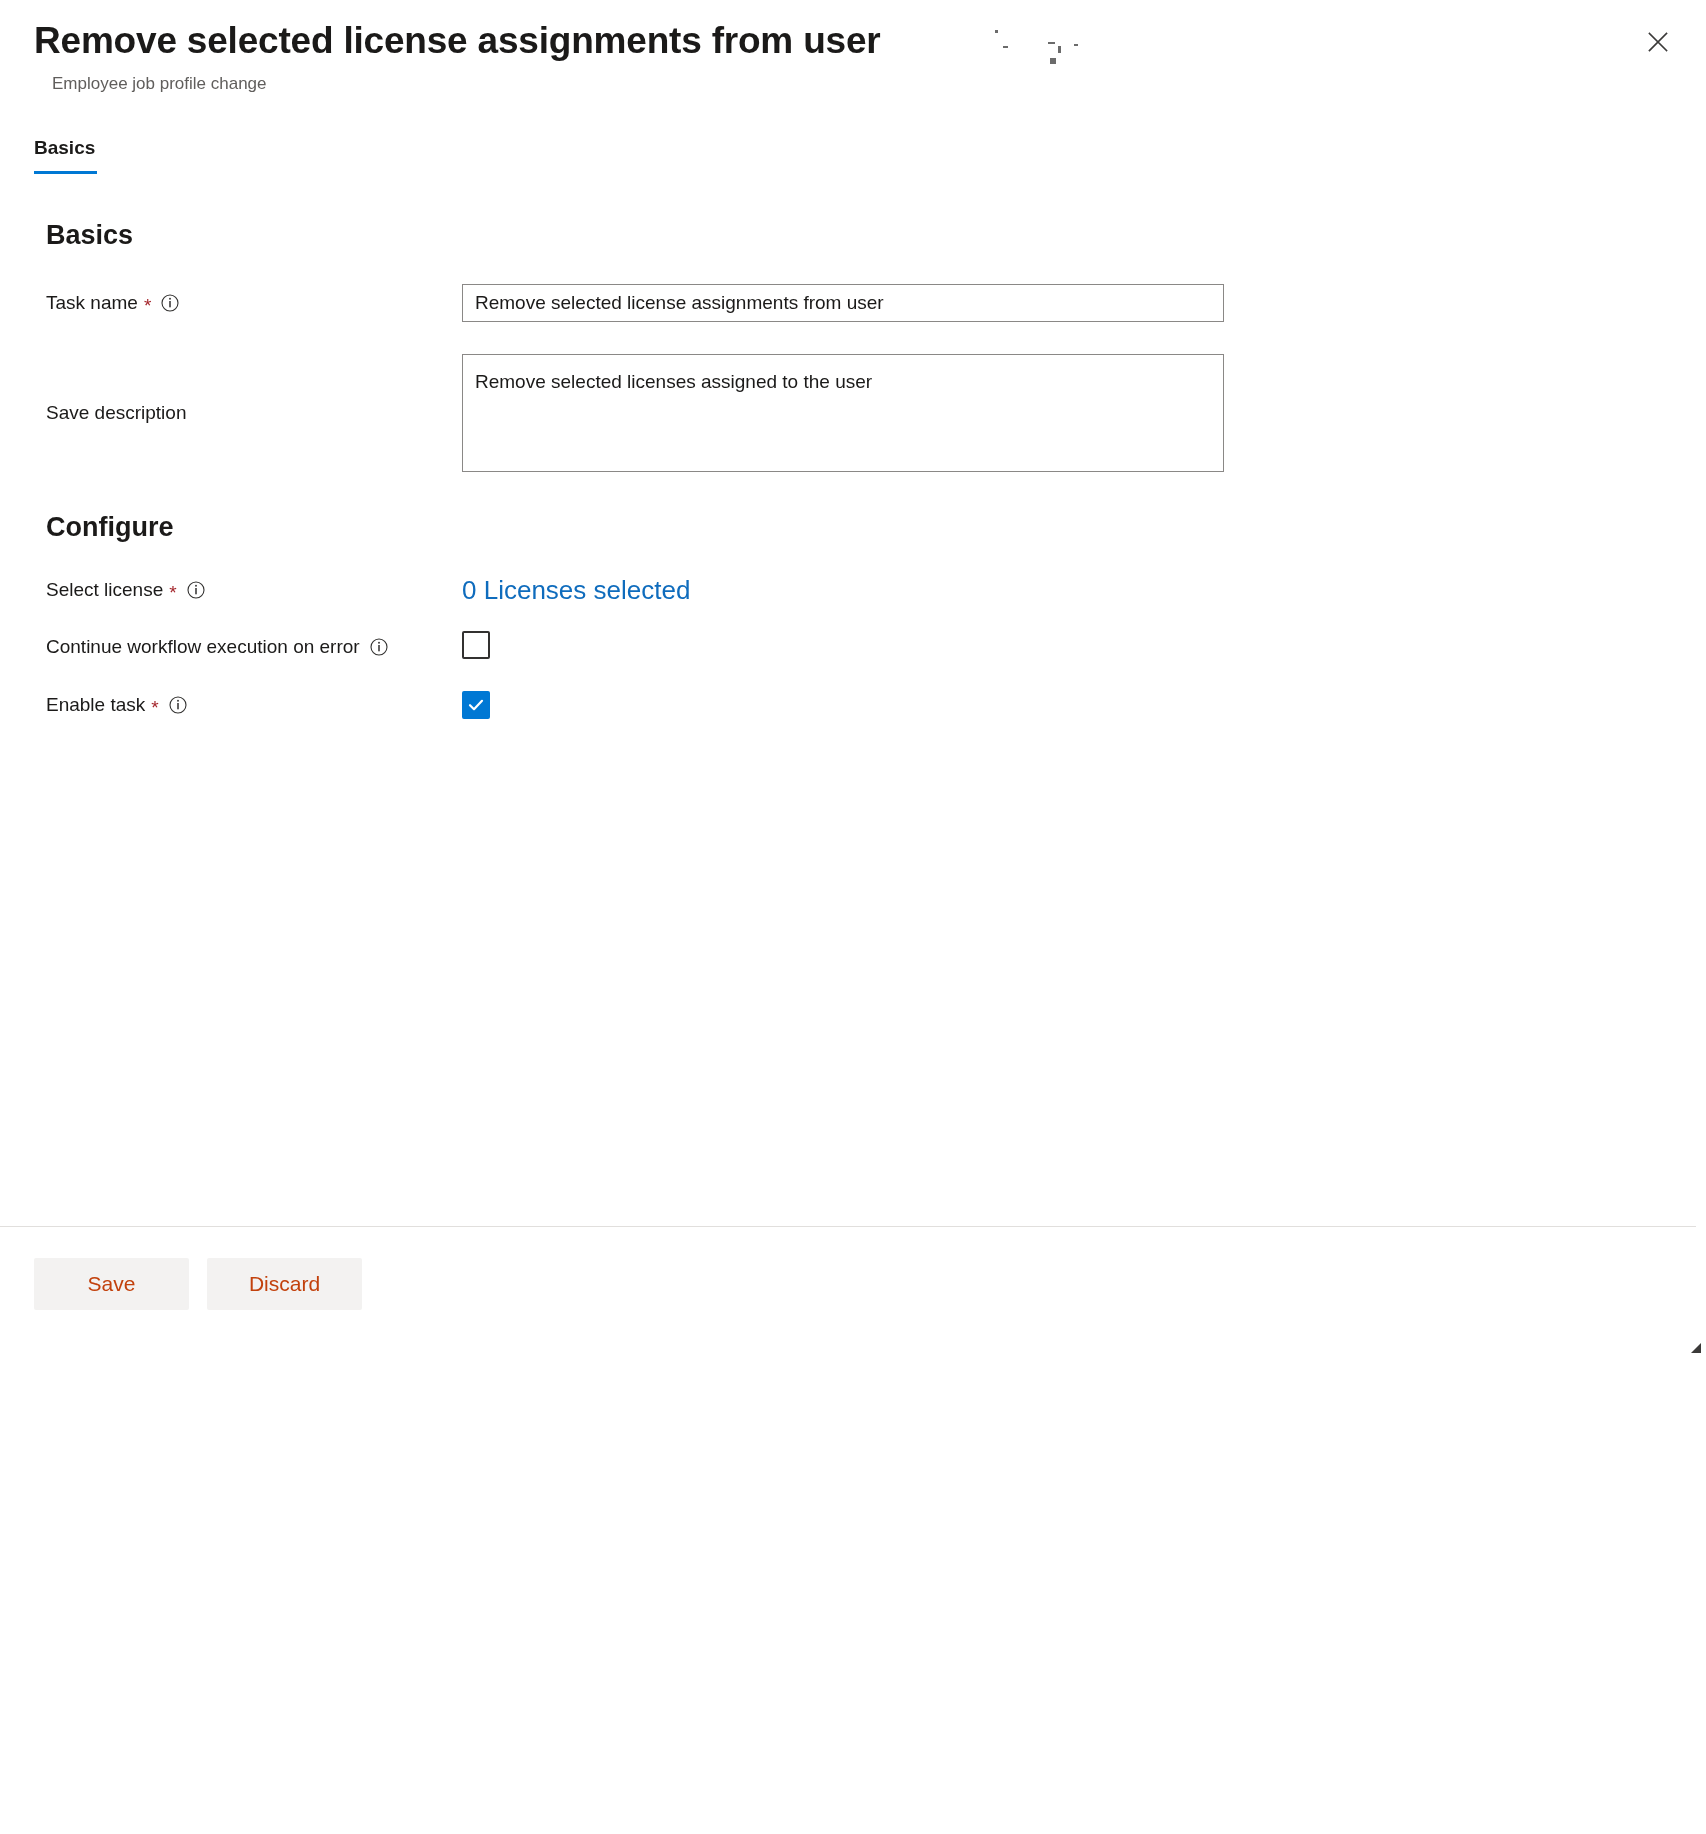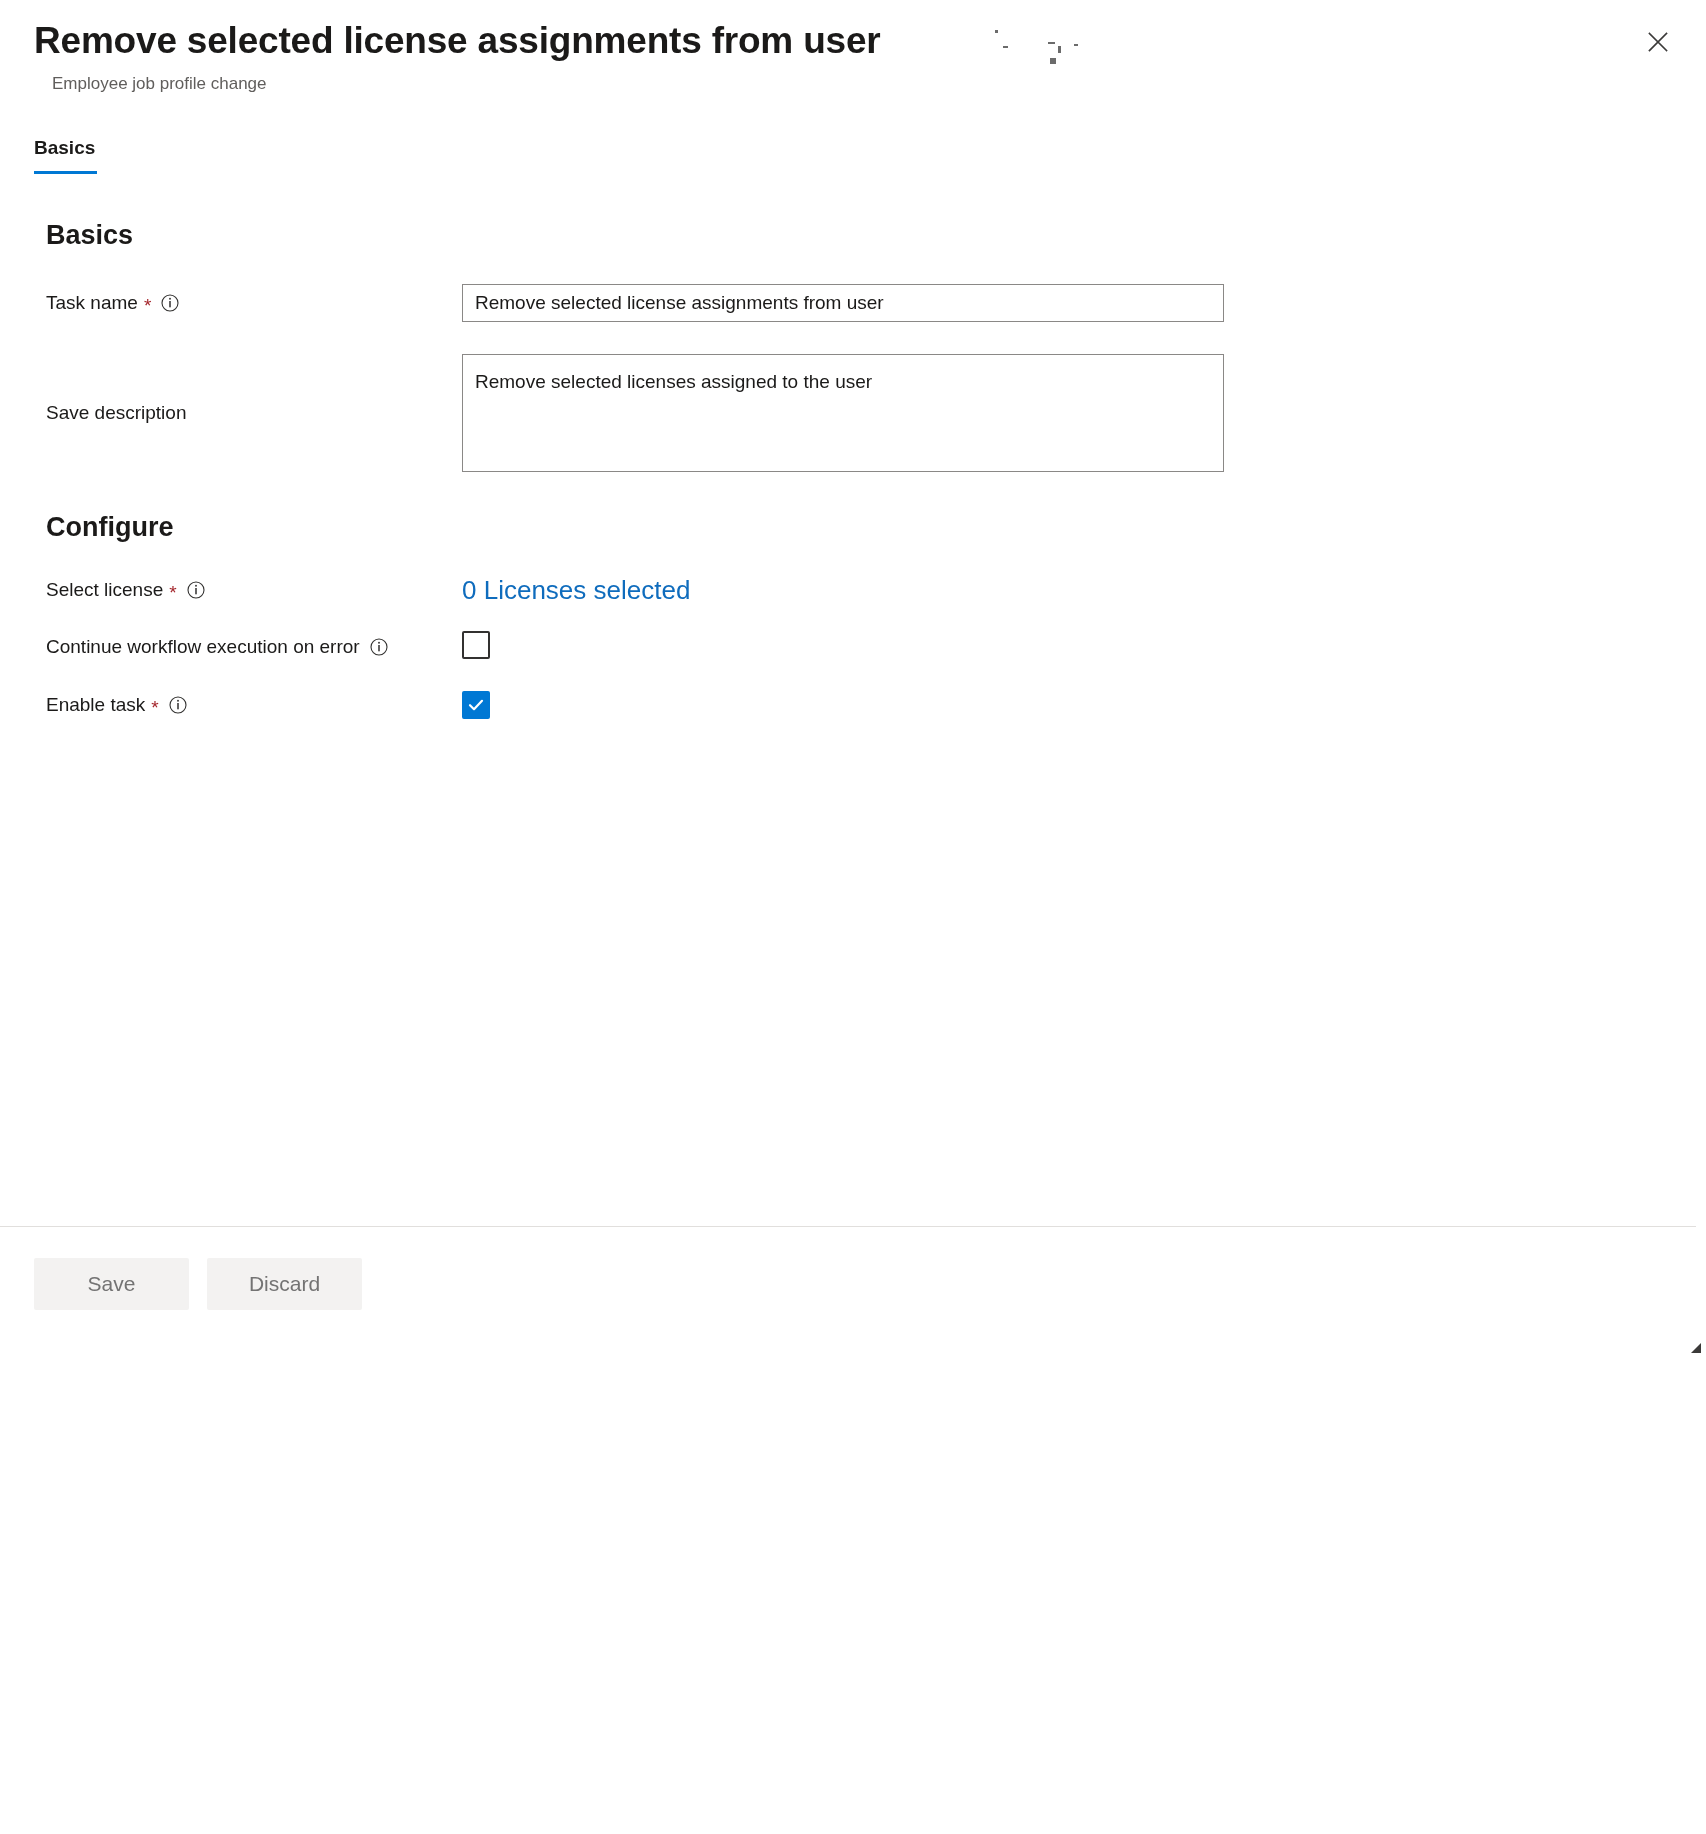--- a/index.html
+++ b/index.html
@@ -248,21 +248,21 @@
     width: 1696px;
     height: 1px;
     background: #e1dfdd;
   }
   .footer-buttons { display: flex; gap: 18px; }
   .action-button {
     min-width: 155px;
     height: 52px;
     border: none;
     background: #f3f2f1;
-    color: #737373;
+    color: #c2410c;
     font-family: inherit;
     font-size: 21px;
     line-height: 52px;
     padding: 0 20px;
     cursor: default;
     border-radius: 2px;
     text-align: center;
   }
 
   .resize-grip {

